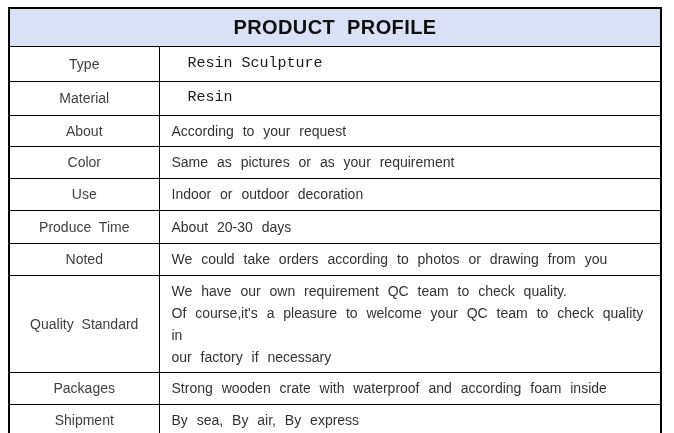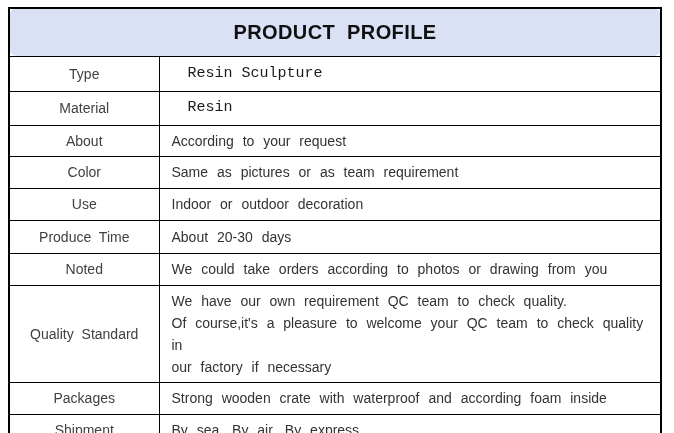--- a/index.html
+++ b/index.html
@@ -22,31 +22,30 @@
     width: 654px;
     border-collapse: collapse;
     table-layout: fixed;
     border: 2px solid var(--border);
     background: #ffffff;
   }
   .profile-table td, .profile-table th {
     border: 1px solid var(--border);
   }
   .title-cell {
-    height: 48px;
+    height: 38px;
     background: var(--header-bg);
     border-bottom: 2px solid var(--border);
     text-align: center;
     vertical-align: middle;
     font-size: 20px;
     font-weight: bold;
     color: #101010;
     letter-spacing: 0.4px;
     white-space: pre;
-    border-radius: 8px;
   }
   .label-cell {
     text-align: center;
     vertical-align: middle;
     font-size: 14px;
     color: var(--label-text);
     word-spacing: 4px;
     padding: 6px 4px;
   }
   .value-cell {
@@ -93,21 +92,21 @@
     <tr class="r r-material">
       <td class="label-cell">Material</td>
       <td class="value-cell mono">Resin</td>
     </tr>
     <tr class="r r-size">
       <td class="label-cell">About</td>
       <td class="value-cell">According to your request</td>
     </tr>
     <tr class="r">
       <td class="label-cell">Color</td>
-      <td class="value-cell">Same as pictures or as team requirement</td>
+      <td class="value-cell">Same as pictures or as your requirement</td>
     </tr>
     <tr class="r">
       <td class="label-cell">Use</td>
       <td class="value-cell">Indoor or outdoor decoration</td>
     </tr>
     <tr class="r r-produce">
       <td class="label-cell">Produce Time</td>
       <td class="value-cell">About 20-30 days</td>
     </tr>
     <tr class="r">

